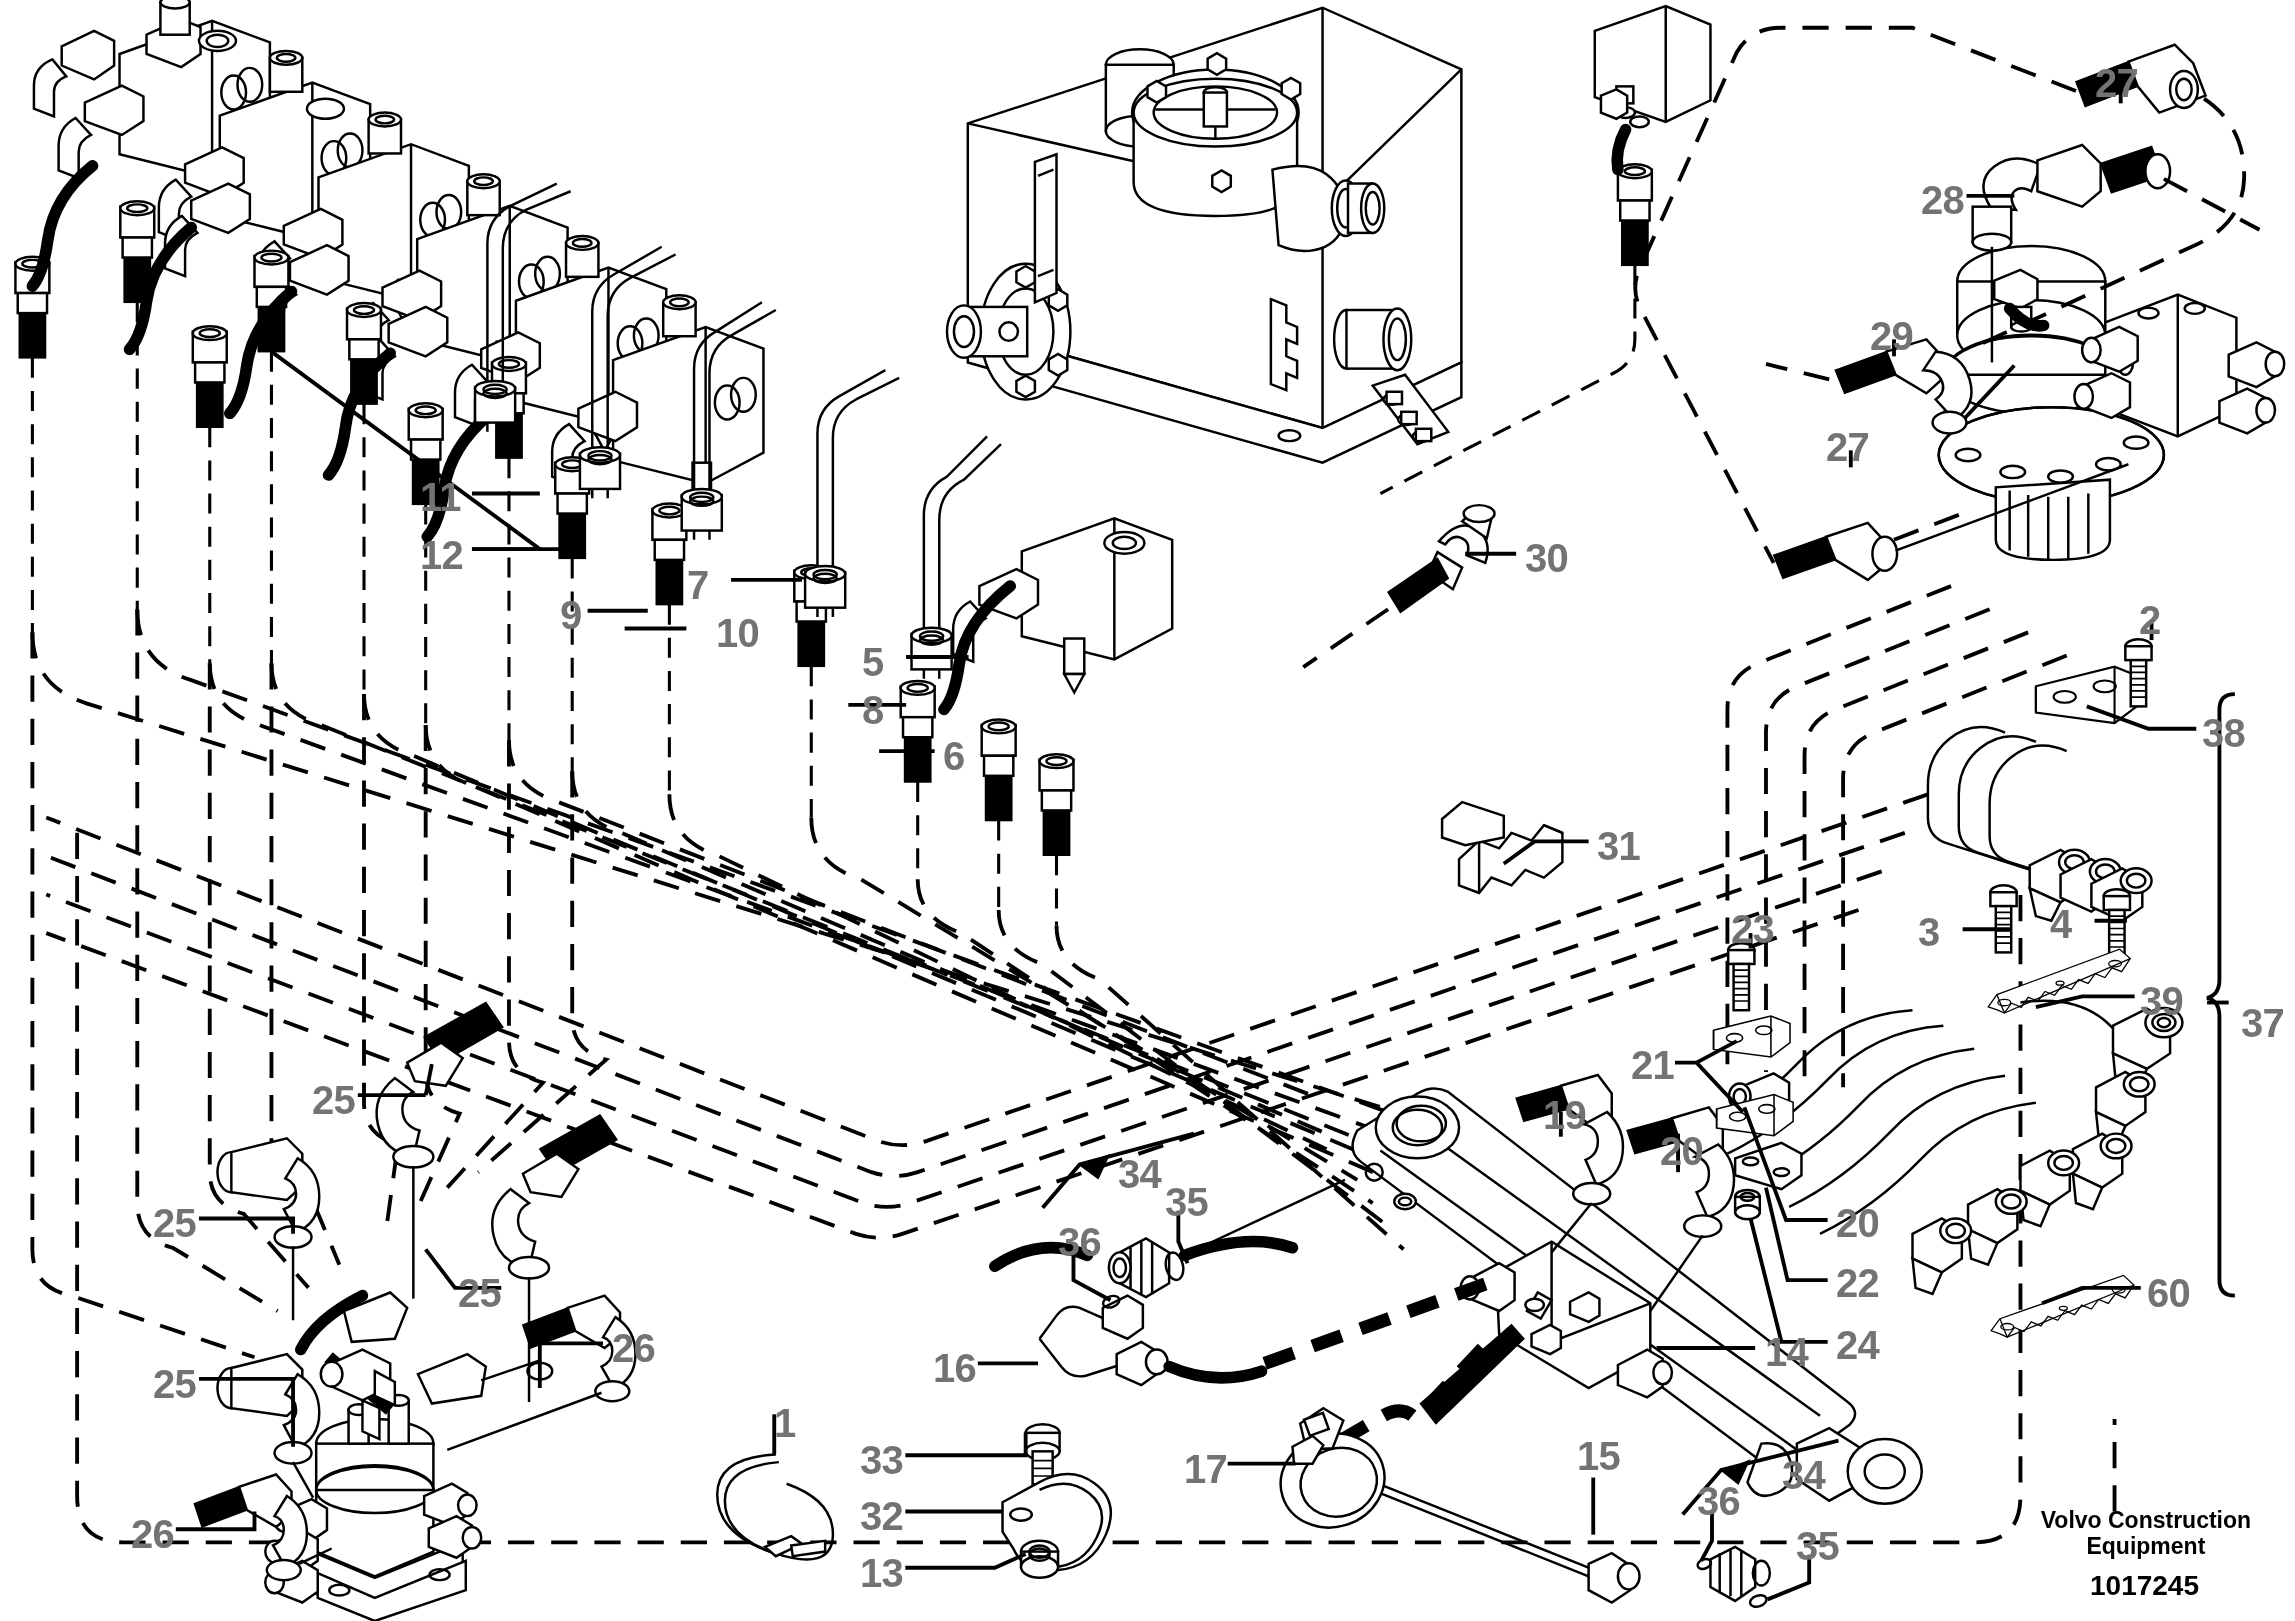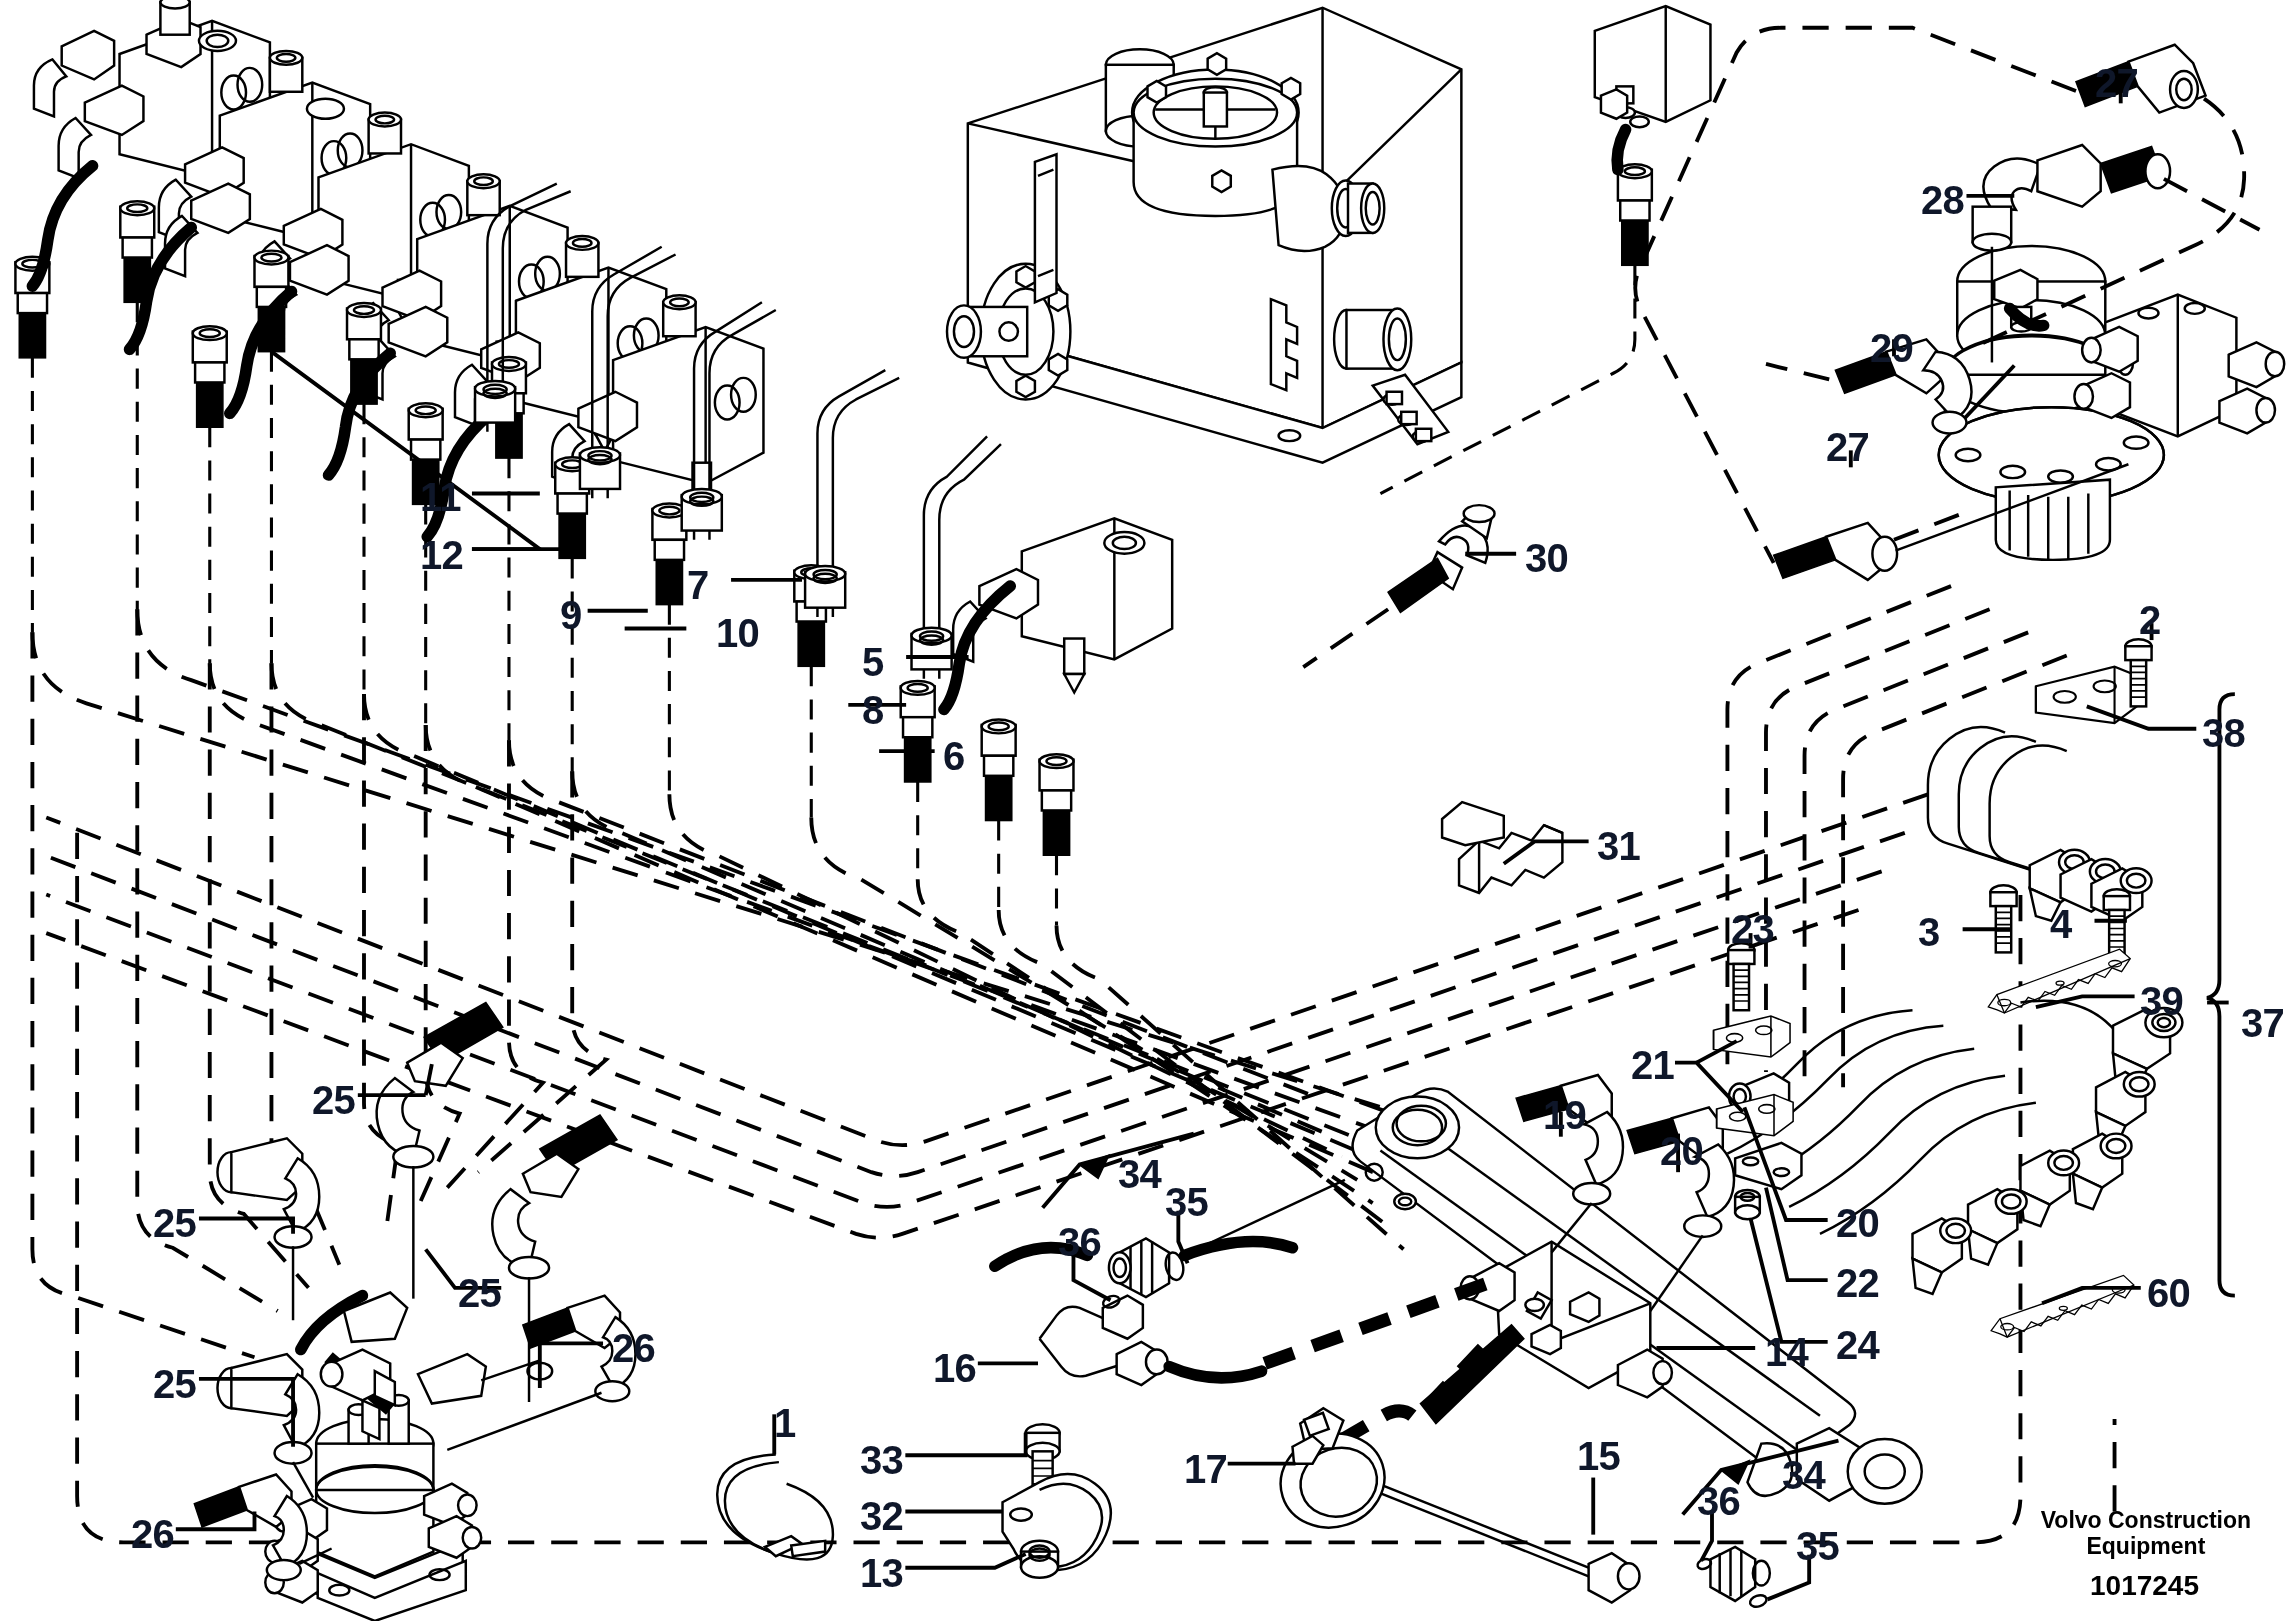--- a/index.html
+++ b/index.html
@@ -11,21 +11,21 @@
     background:#ffffff;
     overflow:hidden;
   }
   #sheet svg#art{position:absolute;left:0;top:0;width:2295px;height:1621px;}
   .callout{
     position:absolute;
     font-family:"Liberation Sans", sans-serif;
     font-weight:bold;
     font-size:40px;
     line-height:1;
-    color:#0f172a;
+    color:#737373;
     white-space:nowrap;
     letter-spacing:-0.8px;
   }
   .brand{
     position:absolute;
     right:21.6px;
     top:1508px;
     width:255px;
     text-align:center;
     font-family:"Liberation Sans", sans-serif;
@@ -941,21 +941,21 @@
 <div class="callout" style="left:1836px;top:1325px;">24</div>
 <div class="callout" style="left:312px;top:1080px;">25</div>
 <div class="callout" style="left:153px;top:1203px;">25</div>
 <div class="callout" style="left:458px;top:1273px;">25</div>
 <div class="callout" style="left:153px;top:1364px;">25</div>
 <div class="callout" style="left:612px;top:1328px;">26</div>
 <div class="callout" style="left:131px;top:1514px;">26</div>
 <div class="callout" style="left:2095px;top:63px;">27</div>
 <div class="callout" style="left:1826px;top:427px;">27</div>
 <div class="callout" style="left:1921px;top:180px;">28</div>
-<div class="callout" style="left:1870px;top:316px;margin-top:12px;">29</div>
+<div class="callout" style="left:1870px;top:316px;">29</div>
 <div class="callout" style="left:1525px;top:538px;">30</div>
 <div class="callout" style="left:1597px;top:826px;">31</div>
 <div class="callout" style="left:860px;top:1496px;">32</div>
 <div class="callout" style="left:860px;top:1440px;text-align:center;">33</div>
 <div class="callout" style="left:1118px;top:1154px;">34</div>
 <div class="callout" style="left:1782px;top:1455px;">34</div>
 <div class="callout" style="left:1165px;top:1182px;">35</div>
 <div class="callout" style="left:1796px;top:1526px;">35</div>
 <div class="callout" style="left:1058px;top:1222px;">36</div>
 <div class="callout" style="left:1697px;top:1481px;">36</div>

